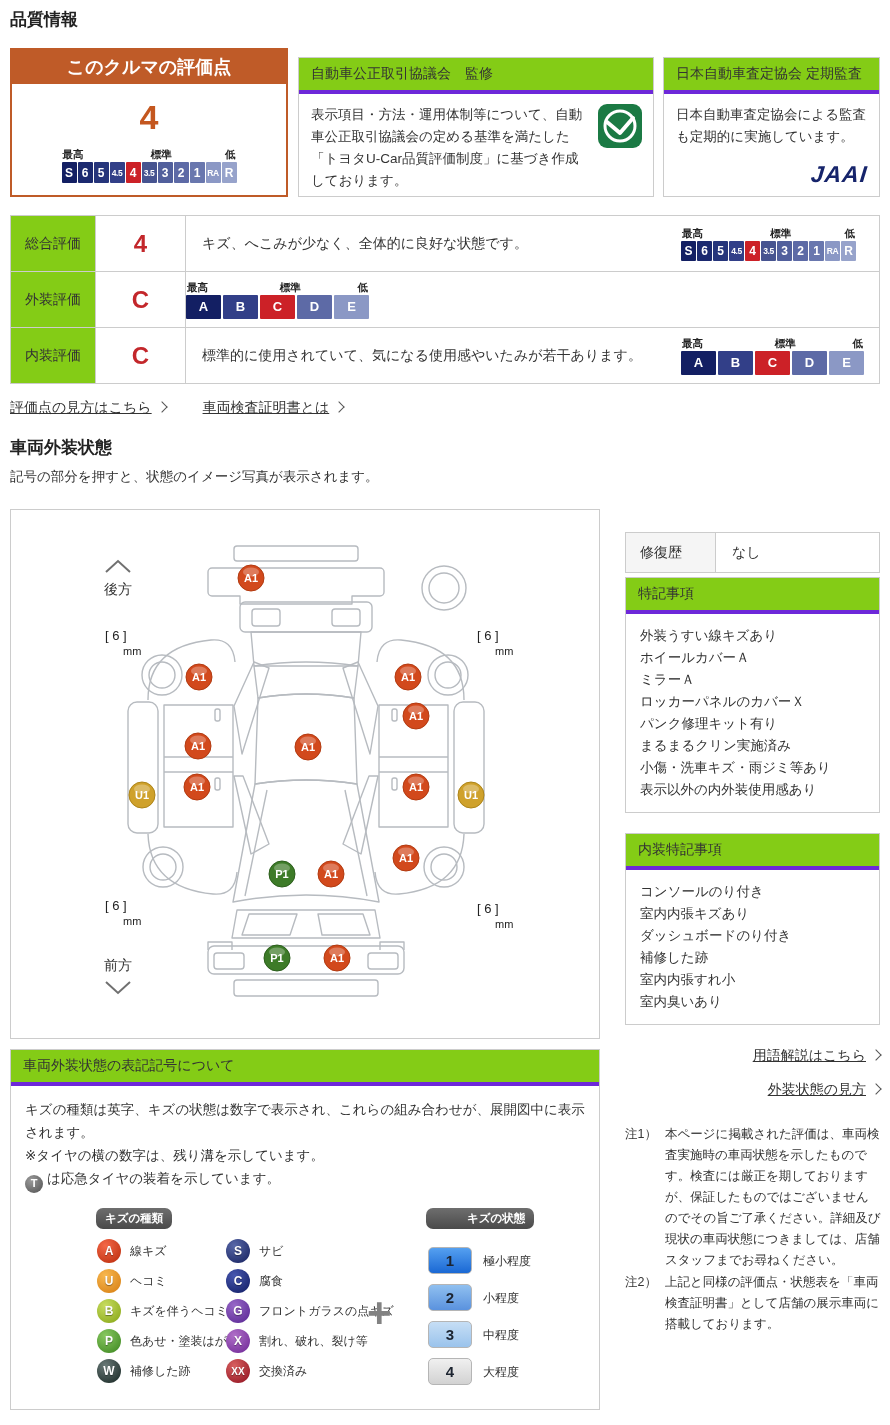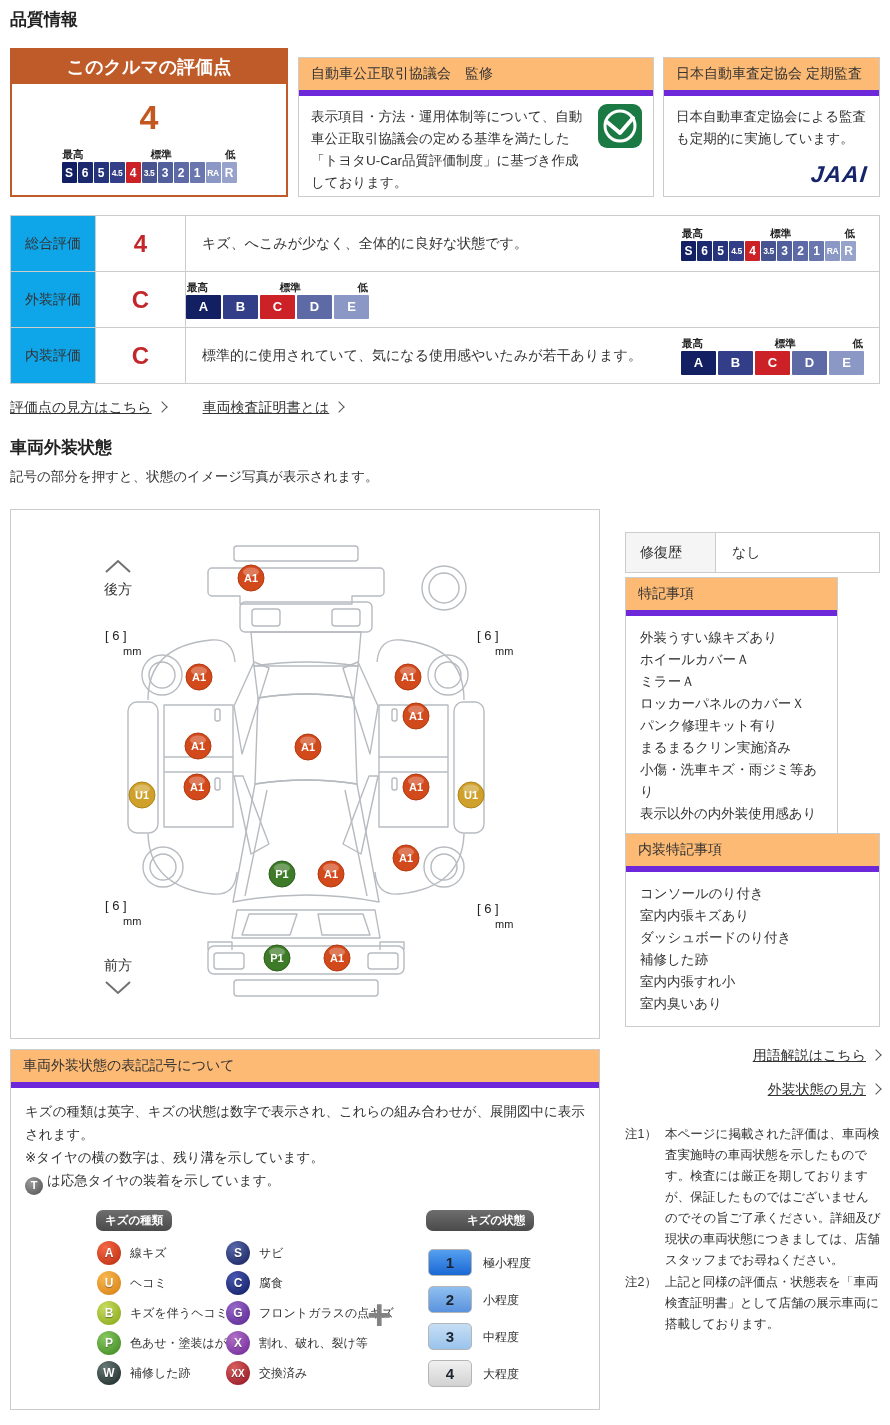--- a/index.html
+++ b/index.html
@@ -4,21 +4,21 @@
 <style>
   html,body{margin:0;padding:0;background:#fff;}
   #root{position:relative;width:890px;height:1425px;background:#fff;
         font-family:"Liberation Sans","DejaVu Sans",sans-serif;color:#333;overflow:hidden;}
   .abs{position:absolute;}
   .sec-title{font-size:17px;font-weight:bold;color:#222;}
   .subtext{font-size:13.5px;color:#333;}
 
   
   .infobox{border:1px solid #ccc;background:#fff;box-sizing:border-box;}
-  .infobox .hd{background:#fdba74;border-bottom:6px solid #6d28d9;padding:7px 12px;font-size:14px;color:#333;}
+  .infobox .hd{background:#84cc16;border-bottom:4px solid #6d28d9;padding:7px 12px;font-size:14px;color:#333;}
   .infobox .bd{padding:10px 12px;font-size:13.5px;line-height:22px;position:relative;}
 
   
   #score-box{border:2px solid #bf5b28;box-sizing:border-box;background:#fff;}
   #score-box .shd{background:#bf5b28;color:#fff;font-size:18px;font-weight:bold;text-align:center;height:34px;line-height:34px;}
   #score-value{font-size:34px;font-weight:bold;color:#c4571f;text-align:center;height:50px;line-height:50px;margin-top:8px;}
 
   
   .scale{width:175px;}
   .scale.letter{width:183px;}
@@ -32,21 +32,21 @@
   .scells .cell.s{font-size:8.5px;letter-spacing:-0.5px;}
   .scale.letter .scells .cell{width:35px;height:24px;font-size:13px;}
   .scale.big{margin:6px auto 0 auto;}
   .scale.big .cell{height:21px;}
 
   
   #ratings-table{border:1px solid #ccc;box-sizing:border-box;}
   .trow{display:flex;align-items:center;height:55px;border-bottom:1px solid #ccc;}
   .trow:last-child{border-bottom:none;}
   .tcell{box-sizing:border-box;}
-  .tcell.lab{width:85px;align-self:stretch;background:#0ea5e9;border-right:1px solid #ccc;
+  .tcell.lab{width:85px;align-self:stretch;background:#84cc16;border-right:1px solid #ccc;
     display:flex;align-items:center;justify-content:center;font-size:14px;}
   .tcell.grade{width:90px;align-self:stretch;border-right:1px solid #ccc;display:flex;align-items:center;justify-content:center;
     font-size:24px;font-weight:bold;color:#c3272b;}
   .tcell.desc{flex:1;padding-left:16px;font-size:14px;}
   .tcell.scol{width:198px;display:flex;justify-content:flex-start;}
 
   .tlink{font-size:14px;color:#333;text-decoration:underline;cursor:pointer;}
   .chev{display:inline-block;width:7px;height:7px;border-top:1.5px solid #555;border-right:1.5px solid #555;
     transform:rotate(45deg);margin-left:6px;margin-bottom:1px;}
 
@@ -370,21 +370,21 @@
           </g>
         </g>
     </svg>
   </div>
 
   <div id="repair-table" class="abs" style="left:625px;top:532px;width:255px;">
     <div class="rlab">修復歴</div>
     <div class="rval">なし</div>
   </div>
 
-  <div class="infobox abs" style="left:625px;top:577px;width:213px;">
+  <div class="infobox abs" style="left:625px;top:577px;width:255px;">
     <div class="hd">特記事項</div>
     <div class="note-list" id="special-notes-list">
         <div class="note-item">外装うすい線キズあり</div>
         <div class="note-item">ホイールカバーＡ</div>
         <div class="note-item">ミラーＡ</div>
         <div class="note-item">ロッカーパネルのカバーＸ</div>
         <div class="note-item">パンク修理キット有り</div>
         <div class="note-item">まるまるクリン実施済み</div>
         <div class="note-item">小傷・洗車キズ・雨ジミ等あり</div>
         <div class="note-item">表示以外の内外装使用感あり</div>

